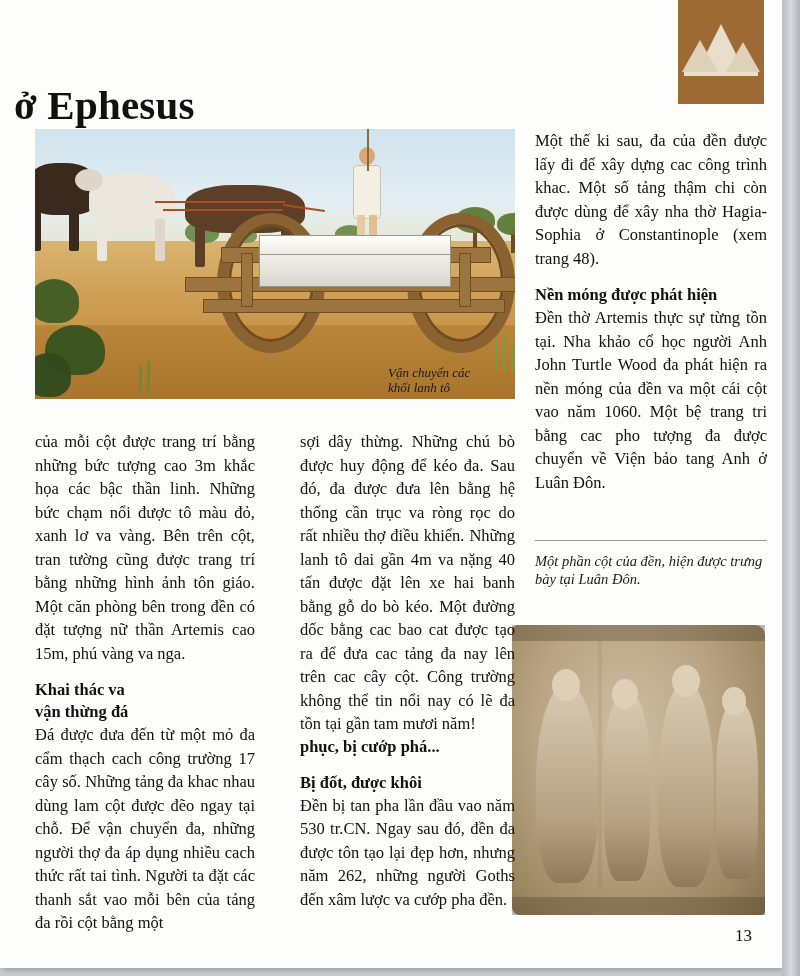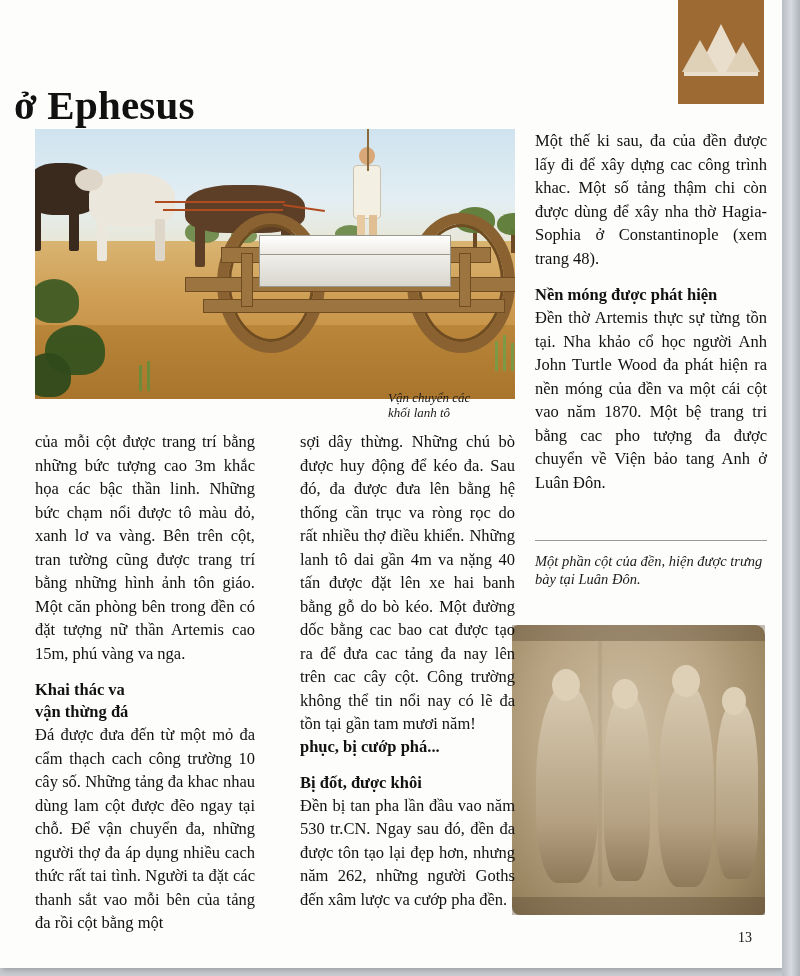--- a/index.html
+++ b/index.html
@@ -104,21 +104,20 @@
 
   .caption-illus {
     position: absolute;
     left: 388px;
     top: 365px;
     width: 130px;
     font-style: italic;
     font-size: 13px;
     line-height: 15px;
     color: #1a1a1a;
-    margin-top: 25px;
   }
 
   
   .col {
     position: absolute;
     font-size: 16.5px;
     line-height: 23.5px;
     color: #111;
     text-align: justify;
   }
@@ -174,21 +173,21 @@
     background: linear-gradient(to bottom, #d8cbb2, #b4a081 70%, #8e7a59);
     border-radius: 50% 50% 35% 35%;
   }
   .relief .head { position: absolute; border-radius: 50%; background: #ddd0b6; }
   .relief .crack { position: absolute; background: rgba(80,64,44,0.35); }
 
   .page-number {
     position: absolute;
     right: 30px;
     bottom: 22px;
-    font-size: 14px;
+    font-size: 17px;
     color: #111;
   }
 </style>
 </head>
 <body>
 
 <div class="page">
 
   <div class="corner-logo">
     <svg width="86" height="104" viewBox="0 0 86 104" aria-hidden="true">
@@ -259,21 +258,21 @@
   </div>
 
   <div class="caption-illus">
     <span>Vận chuyển các</span><br>
     <span>khối lanh tô</span>
   </div>
 
   <div class="col col3">
     <p>Một thế ki sau, đa của đền được lấy đi để xây dựng cac công trình khac. Một số tảng thậm chi còn được dùng để xây nha thờ Hagia-Sophia ở Constantinople (xem trang 48).</p>
     <div class="subhead">Nền móng được phát hiện</div>
-    <p>Đền thờ Artemis thực sự từng tồn tại. Nha khảo cổ học người Anh John Turtle Wood đa phát hiện ra nền móng của đền va một cái cột vao năm 1870. Một bệ trang tri bằng cac pho tượng đa được chuyển về Viện bảo tang Anh ở Luân Đôn.</p>
+    <p>Đền thờ Artemis thực sự từng tồn tại. Nha khảo cổ học người Anh John Turtle Wood đa phát hiện ra nền móng của đền va một cái cột vao năm 1060. Một bệ trang tri bằng cac pho tượng đa được chuyển về Viện bảo tang Anh ở Luân Đôn.</p>
   </div>
 
   <div class="rule"></div>
   <div class="caption-right">Một phần cột của đền, hiện được trưng bày tại Luân Đôn.</div>
 
   <div class="relief">
     <div class="stone"></div>
     <div class="fig" style="left:24px; top:58px; width:62px; height:200px;"></div>
     <div class="head" style="left:40px; top:44px; width:28px; height:32px;"></div>
     <div class="fig" style="left:92px; top:70px; width:46px; height:186px; border-radius:40% 40% 30% 30%;"></div>
@@ -284,21 +283,21 @@
     <div class="head" style="left:210px; top:62px; width:24px; height:28px;"></div>
     <div class="crack" style="left:0px; top:0px; width:253px; height:16px;"></div>
     <div class="crack" style="left:0px; top:272px; width:253px; height:18px;"></div>
     <div class="crack" style="left:86px; top:16px; width:4px; height:246px; opacity:0.25;"></div>
   </div>
 
   <div class="col col1">
     <p>của mỗi cột được trang trí bằng những bức tượng cao 3m khắc họa các bậc thần linh. Những bức chạm nổi được tô màu đỏ, xanh lơ va vàng. Bên trên cột, tran tường cũng được trang trí bằng những hình ảnh tôn giáo. Một căn phòng bên trong đền có đặt tượng nữ thần Artemis cao 15m, phú vàng va nga.</p>
     <div class="subhead">Khai thác va</div>
     <div class="subhead" style="margin-top:0;">vận thừng đá</div>
-    <p>Đá được đưa đến từ một mỏ đa cẩm thạch cach công trường 10 cây số. Những tảng đa khac nhau dùng lam cột được đẽo ngay tại chỗ. Để vận chuyển đa, những người thợ đa áp dụng nhiều cach thức rất tai tình. Người ta đặt các thanh sắt vao mỗi bên của tảng đa rồi cột bằng một</p>
+    <p>Đá được đưa đến từ một mỏ đa cẩm thạch cach công trường 17 cây số. Những tảng đa khac nhau dùng lam cột được đẽo ngay tại chỗ. Để vận chuyển đa, những người thợ đa áp dụng nhiều cach thức rất tai tình. Người ta đặt các thanh sắt vao mỗi bên của tảng đa rồi cột bằng một</p>
   </div>
 
   <div class="col col2">
     <p>sợi dây thừng. Những chú bò được huy động để kéo đa. Sau đó, đa được đưa lên bằng hệ thống cần trục va ròng rọc do rất nhiều thợ điều khiển. Những lanh tô dai gần 4m va nặng 40 tấn được đặt lên xe hai banh bằng gỗ do bò kéo. Một đường dốc bằng cac bao cat được tạo ra để đưa cac tảng đa nay lên trên cac cây cột. Công trường không thể tin nổi nay có lẽ đa tồn tại gần tam mươi năm!</p>
     <div class="subhead" style="margin-top:0;">phục, bị cướp phá...</div>
     <div class="subhead">Bị đốt, được khôi</div>
     <p>Đền bị tan pha lần đầu vao năm 530 tr.CN. Ngay sau đó, đền đa được tôn tạo lại đẹp hơn, nhưng năm 262, những người Goths đến xâm lược va cướp pha đền.</p>
   </div>
 
   <div class="page-number">13</div>

